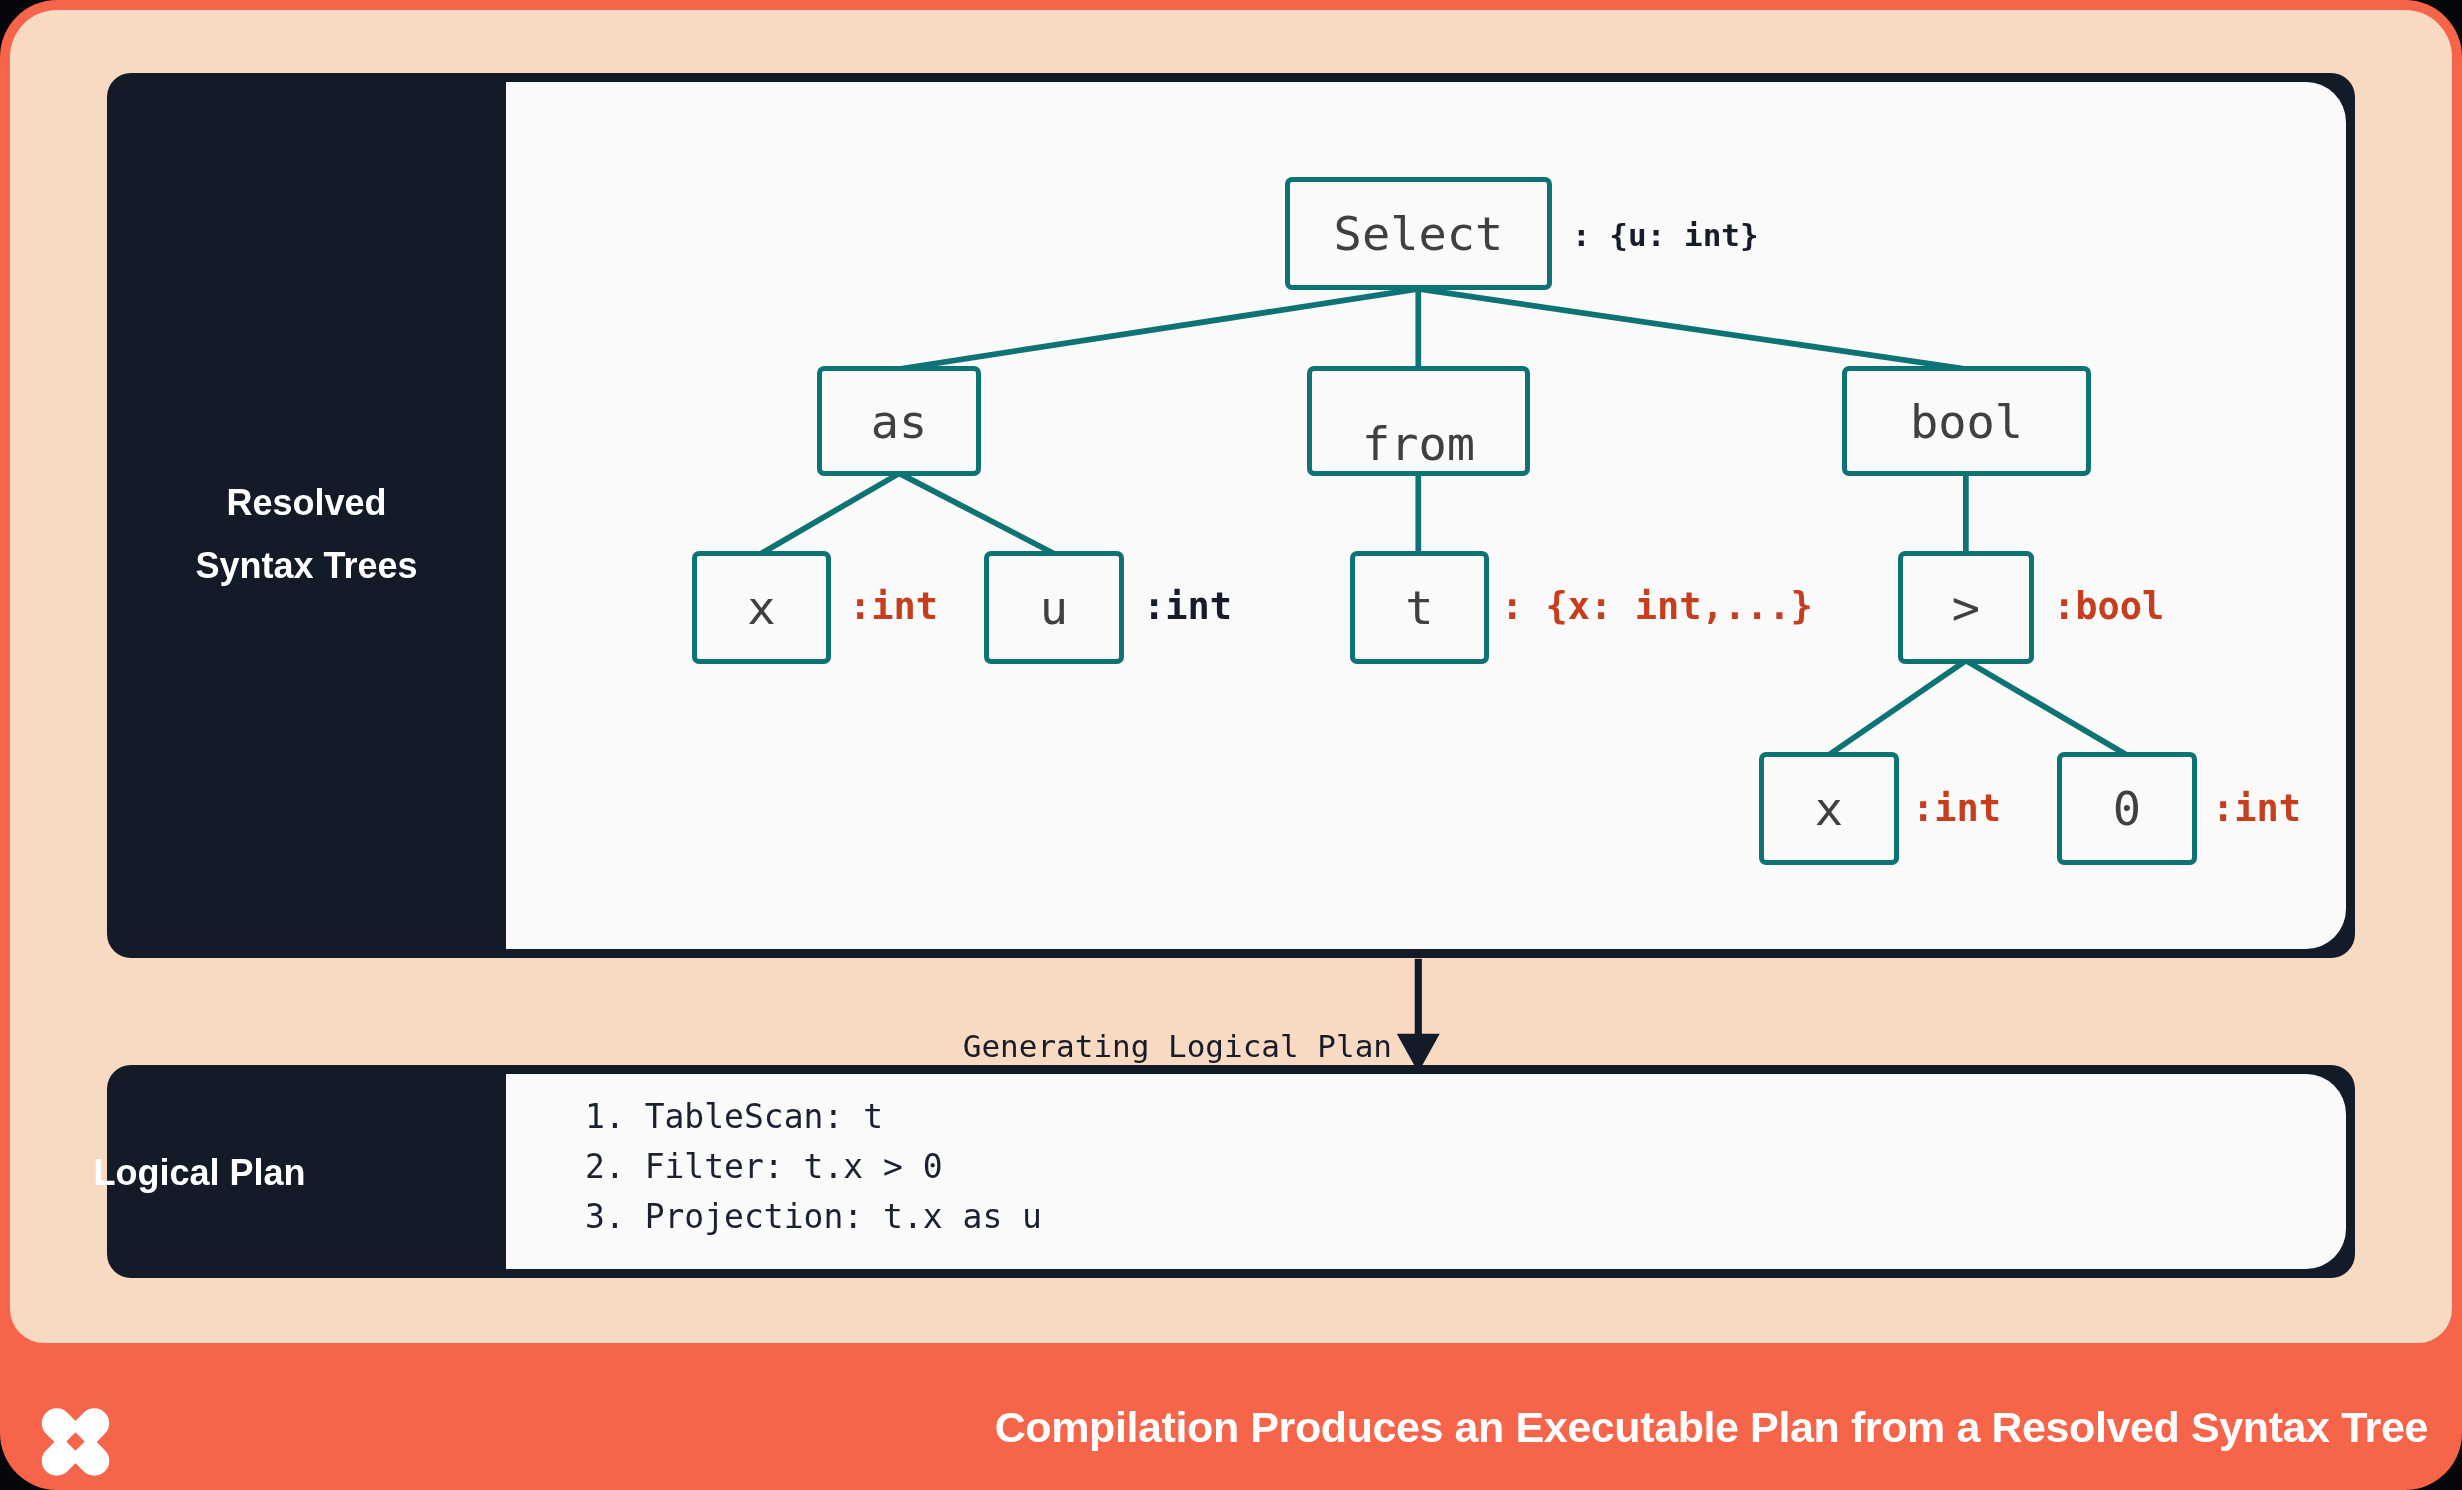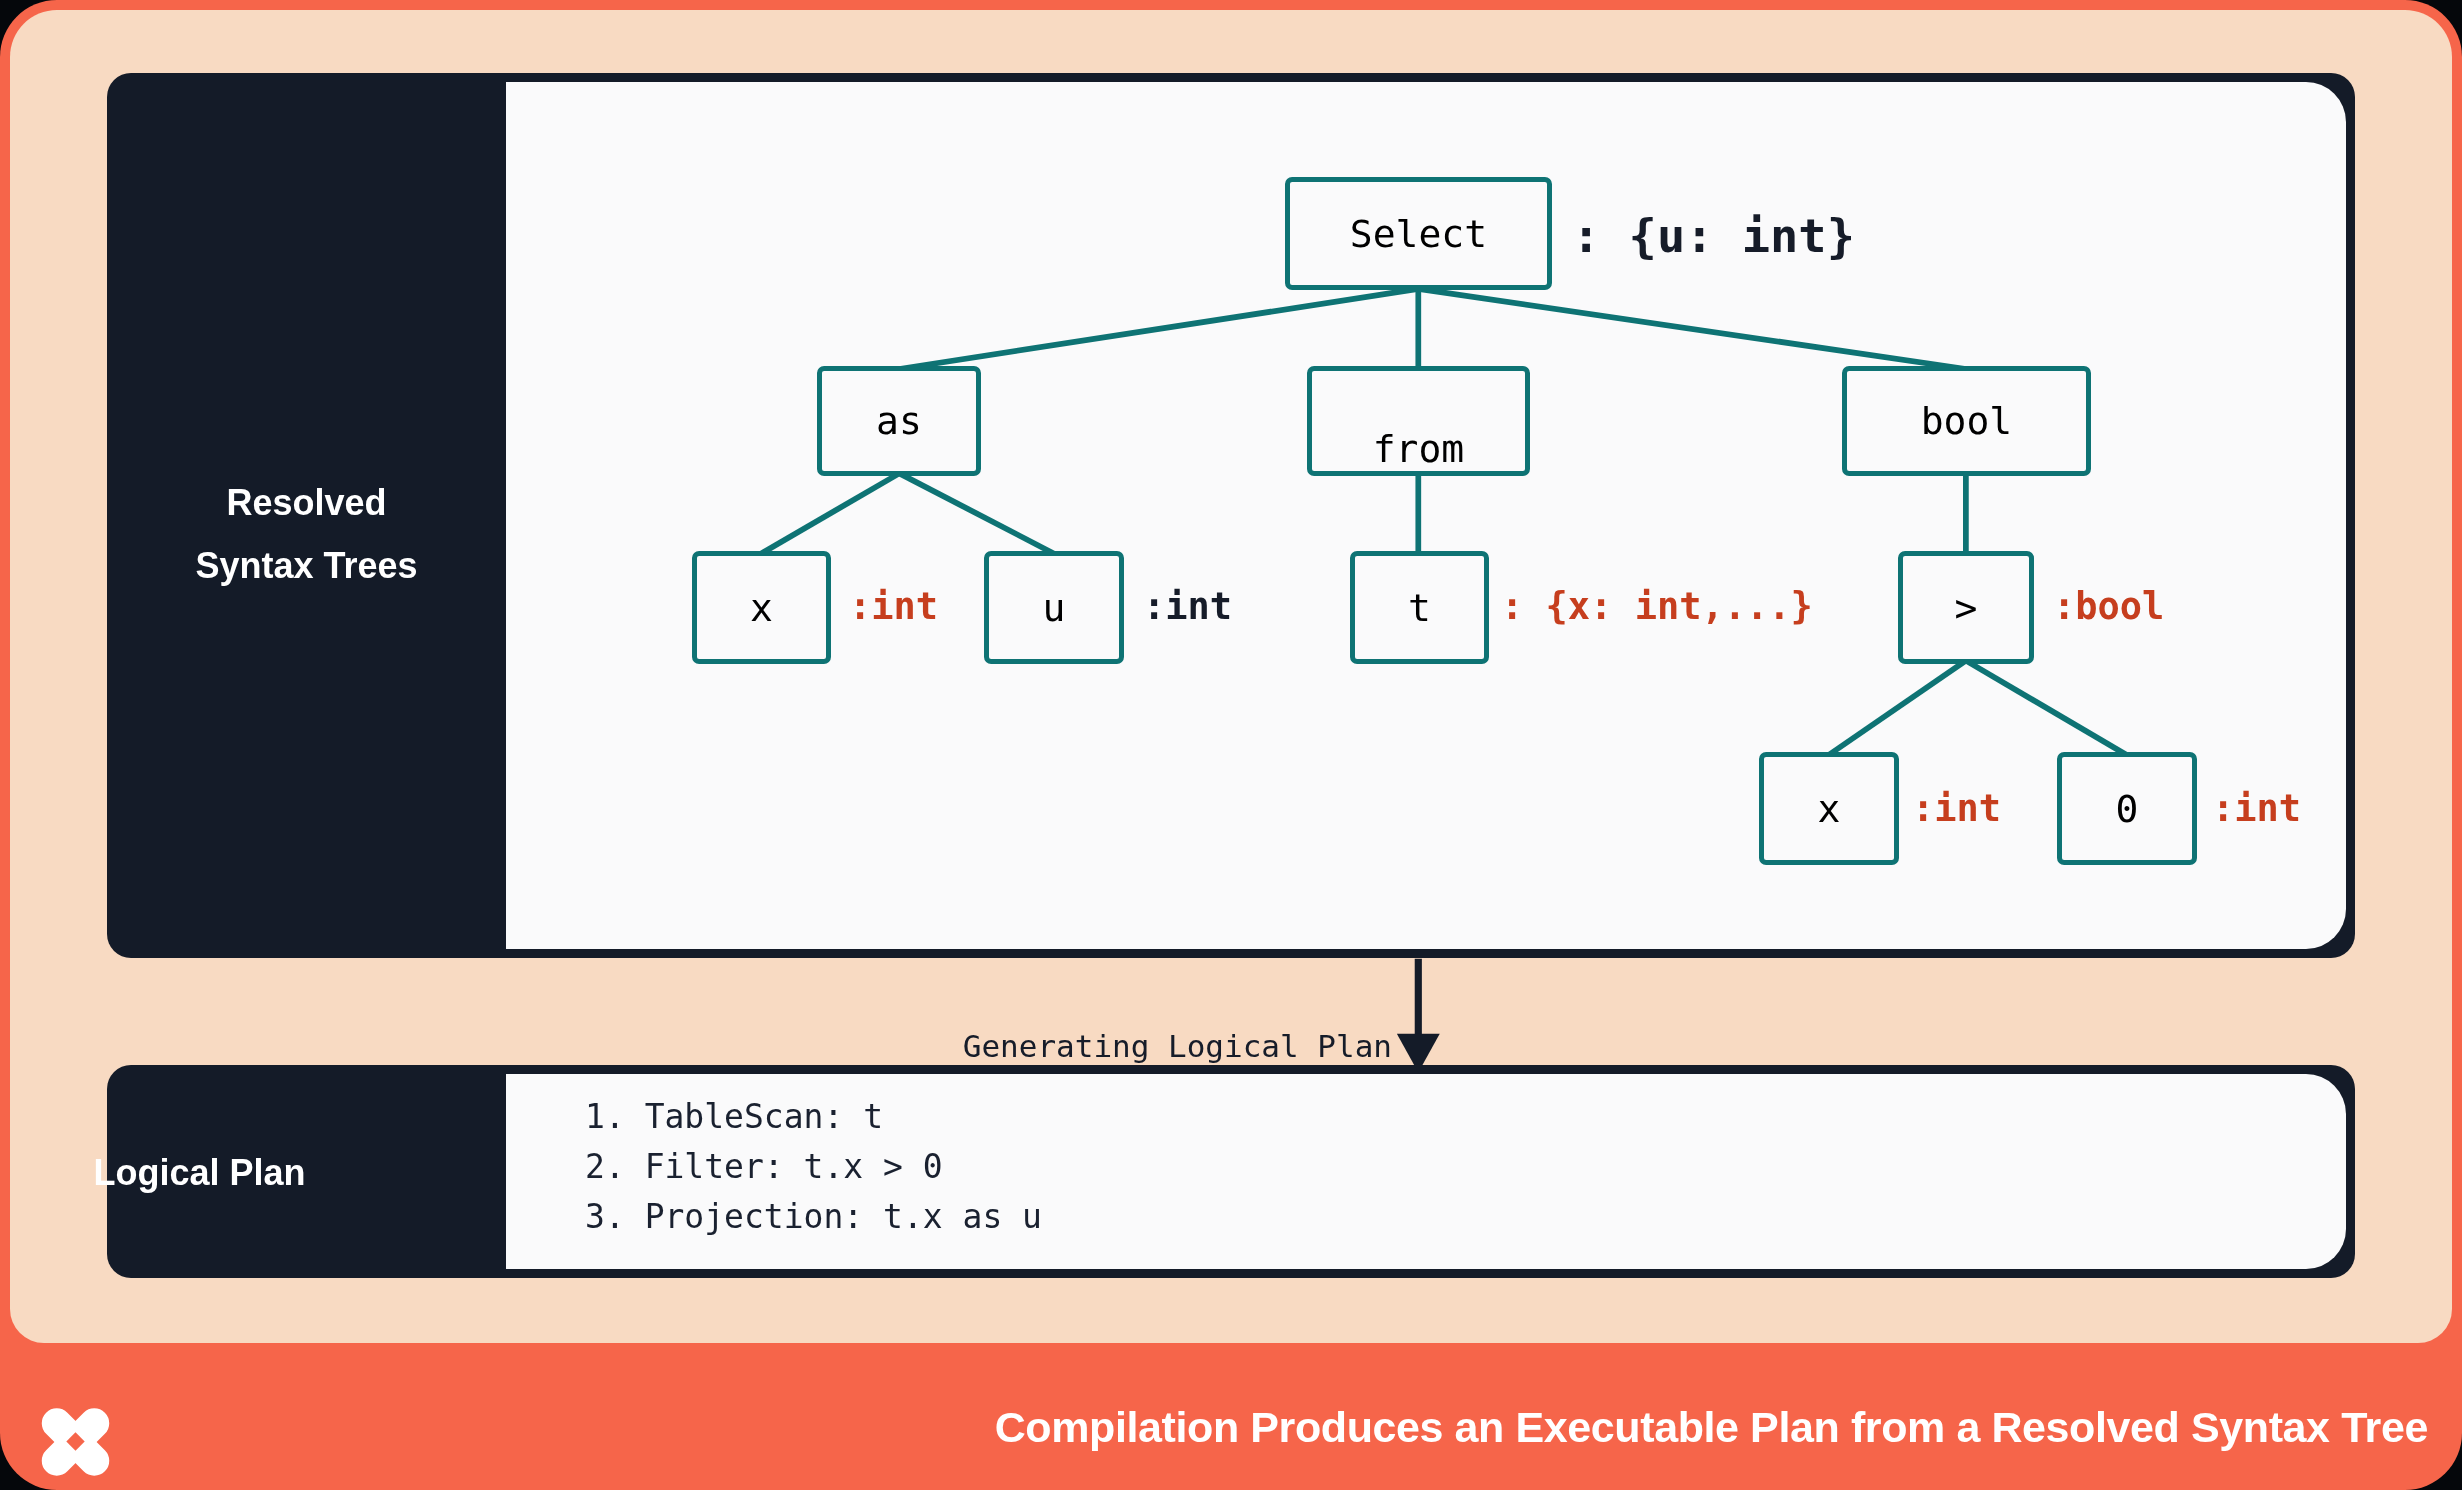--- a/index.html
+++ b/index.html
@@ -14,27 +14,27 @@
   .panel-content{position:absolute;left:399px;top:8.6px;right:8.6px;bottom:8.6px;
                  background:#FAFAFB;border-radius:0 40px 40px 0;}
   .sidebar-label{position:absolute;left:0;width:399px;color:#FFFFFF;font-weight:bold;
                  font-size:36px;text-align:center;}
   #rst-label{top:398px;line-height:63px;}
   #rst-label .inner{display:inline-block;width:243px;}
   #plan-label{top:1153px;line-height:40px;}
   svg.overlay{position:absolute;inset:0;width:2462px;height:1490px;pointer-events:none;z-index:2;}
   .node{position:absolute;box-sizing:border-box;background:#FAFAFB;border:5.7px solid #0E7374;
         border-radius:7.1px;display:flex;align-items:center;justify-content:center;
-        font-family:"DejaVu Sans Mono","Liberation Mono",monospace;font-size:38px;
-        color:#000000;z-index:3;}
+        font-family:"DejaVu Sans Mono","Liberation Mono",monospace;font-size:47px;
+        color:#404040;z-index:3;}
   .ann{position:absolute;font-family:"DejaVu Sans Mono","Liberation Mono",monospace;
        font-weight:bold;font-size:37px;line-height:41px;white-space:nowrap;z-index:3;}
   .ann.red{color:#C63E1E;}
   .ann.dark{color:#161C29;}
-  #ann-select{font-size:47px;line-height:43px;}
+  #ann-select{font-size:31px;line-height:43px;}
   .transition-label{position:absolute;right:1070px;top:988px;
        font-family:"DejaVu Sans Mono","Liberation Mono",monospace;
        font-size:31px;color:#161C29;white-space:nowrap;z-index:2;margin-top:40px;}
   .steps{position:absolute;left:585px;top:1092px;margin:0;padding:0;list-style:none;
          counter-reset:step;font-family:"DejaVu Sans Mono","Liberation Mono",monospace;
          font-size:33px;line-height:50px;color:#1A2130;z-index:3;}
   .steps li{counter-increment:step;}
   .steps li::before{content:counter(step) ". ";white-space:pre;}
   .footer{position:absolute;left:0;top:1367px;width:2462px;height:119px;z-index:4;}
   .footer-title{position:absolute;right:34px;top:50%;transform:translateY(-50%);

